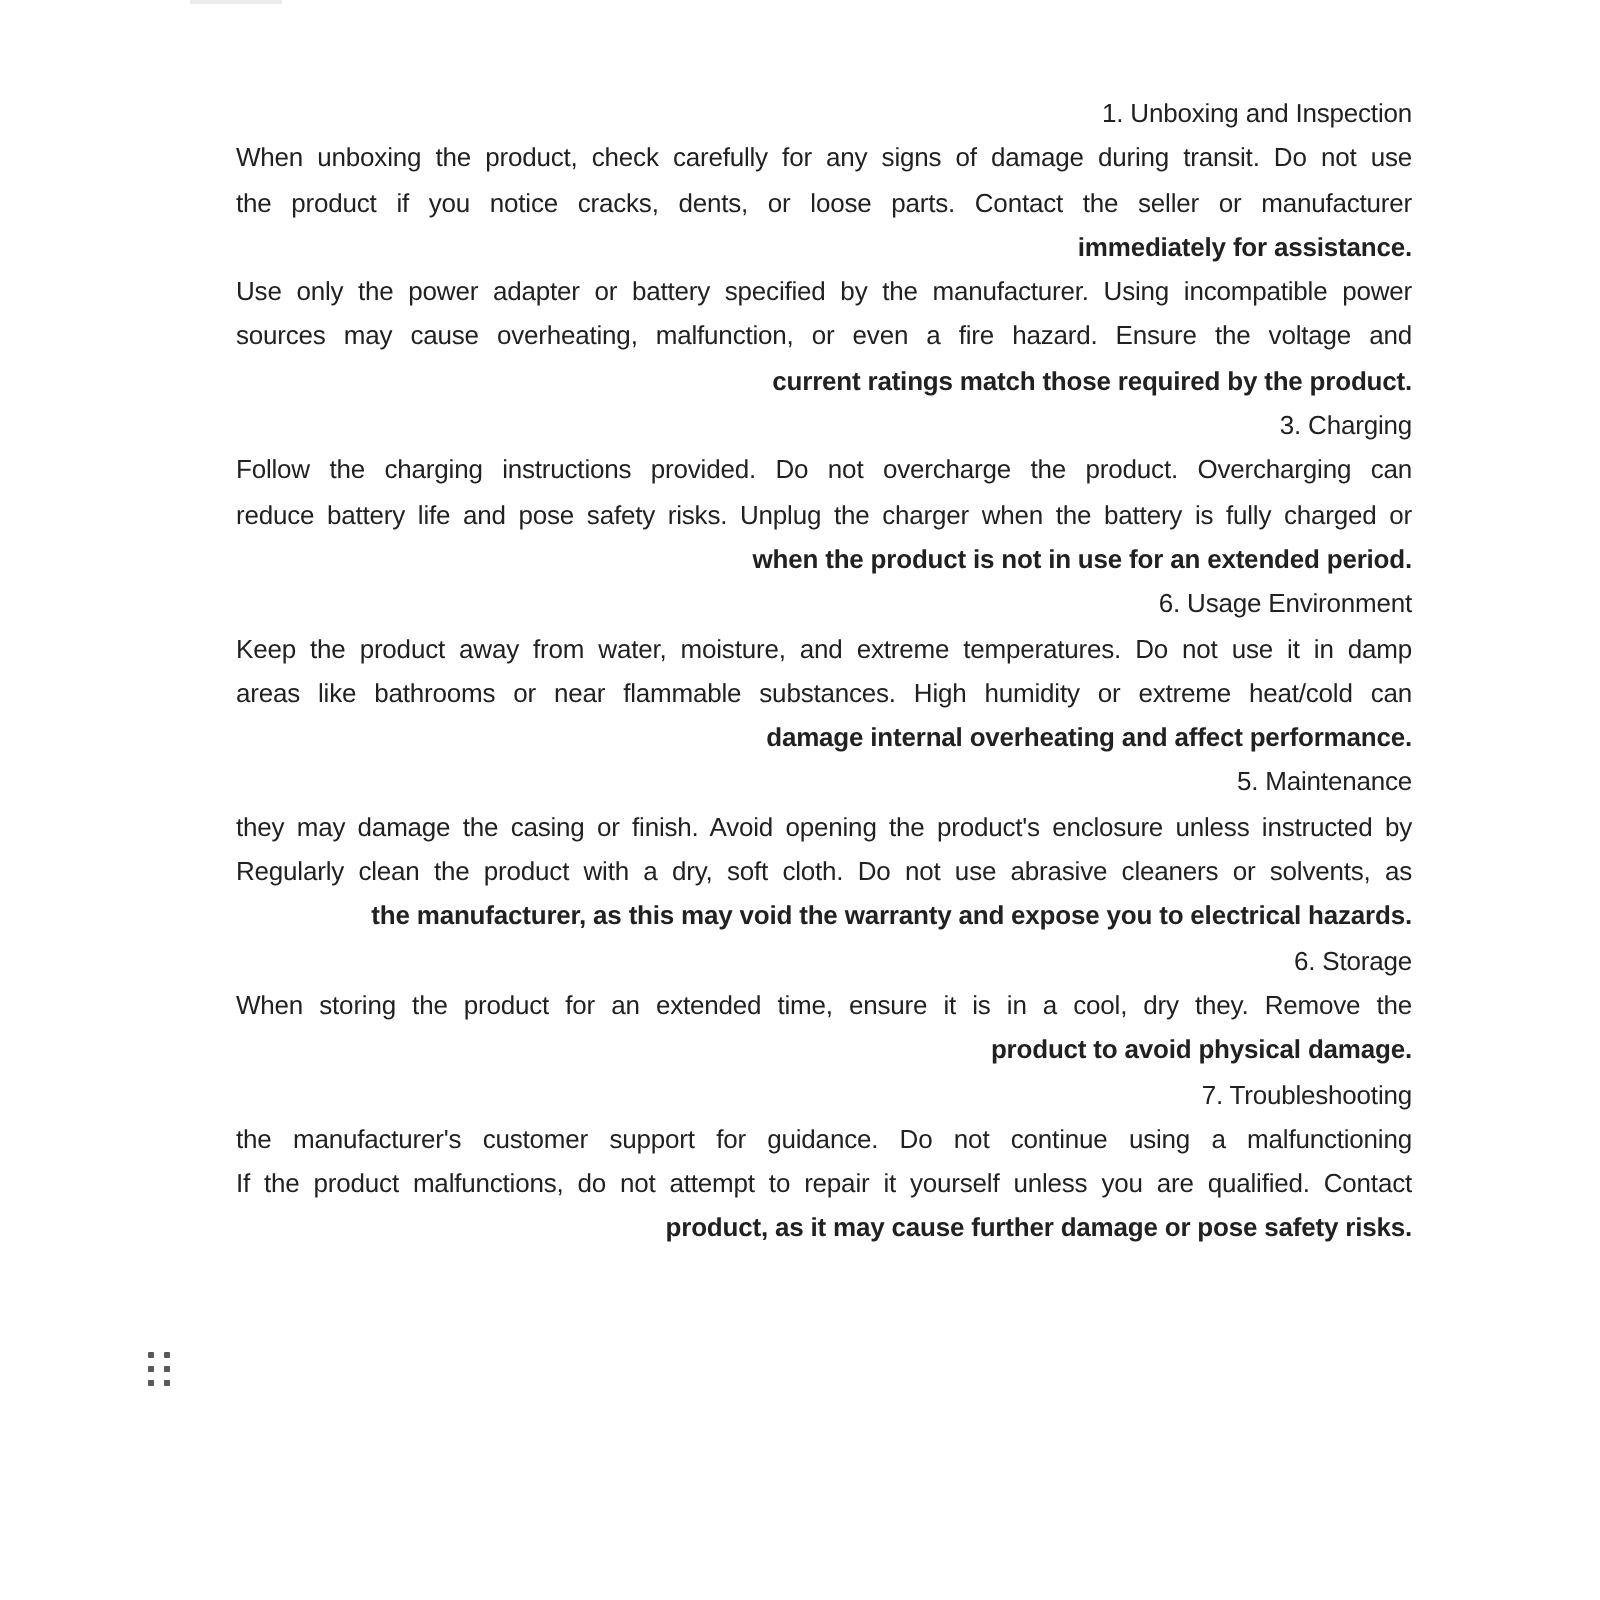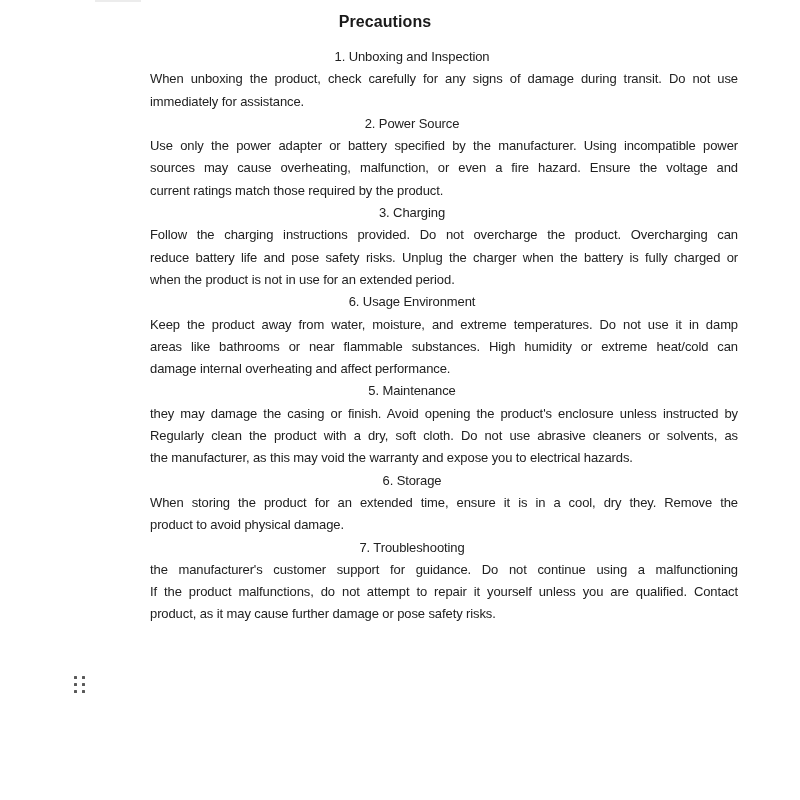--- a/index.html
+++ b/index.html
@@ -39,33 +39,33 @@
     position: absolute;
     top: 46px;
     left: 118px;
     width: 588px;
     font-size: 13px;
     line-height: 22.3px;
     color: #212121;
     letter-spacing: -0.1px;
   }
   .section-heading {
-    text-align: center;
+    text-align: right;
   }
   .para-line {
     width: 588px;
     white-space: normal;
-    margin-left: 32px;
   }
   .jline {
     text-align: justify;
     text-align-last: justify;
   }
   .lline {
-    text-align: left;
+    text-align: right;
+    font-weight: bold;
   }
   .drag-handle {
     position: absolute;
     left: 74px;
     top: 676px;
     width: 11px;
     height: 17px;
     display: grid;
     grid-template-columns: 3px 3px;
     grid-template-rows: 3px 3px 3px;
@@ -80,27 +80,26 @@
     border-radius: 0.5px;
   }
 </style>
 </head>
 <body>
 
 <div class="page">
 
   <div class="top-artifact"></div>
 
-  <div class="doc-title">Precautions</div>
 
   <div class="doc-content" id="doc-content">
       <div class="section-heading">1. Unboxing and Inspection</div>
       <div class="para-line jline">When unboxing the product, check carefully for any signs of damage during transit. Do not use</div>
+      <div class="para-line jline">the product if you notice cracks, dents, or loose parts. Contact the seller or manufacturer</div>
       <div class="para-line lline">immediately for assistance.</div>
-      <div class="section-heading">2. Power Source</div>
       <div class="para-line jline">Use only the power adapter or battery specified by the manufacturer. Using incompatible power</div>
       <div class="para-line jline">sources may cause overheating, malfunction, or even a fire hazard. Ensure the voltage and</div>
       <div class="para-line lline">current ratings match those required by the product.</div>
       <div class="section-heading">3. Charging</div>
       <div class="para-line jline">Follow the charging instructions provided. Do not overcharge the product. Overcharging can</div>
       <div class="para-line jline">reduce battery life and pose safety risks. Unplug the charger when the battery is fully charged or</div>
       <div class="para-line lline">when the product is not in use for an extended period.</div>
       <div class="section-heading">6. Usage Environment</div>
       <div class="para-line jline">Keep the product away from water, moisture, and extreme temperatures. Do not use it in damp</div>
       <div class="para-line jline">areas like bathrooms or near flammable substances. High humidity or extreme heat/cold can</div>

